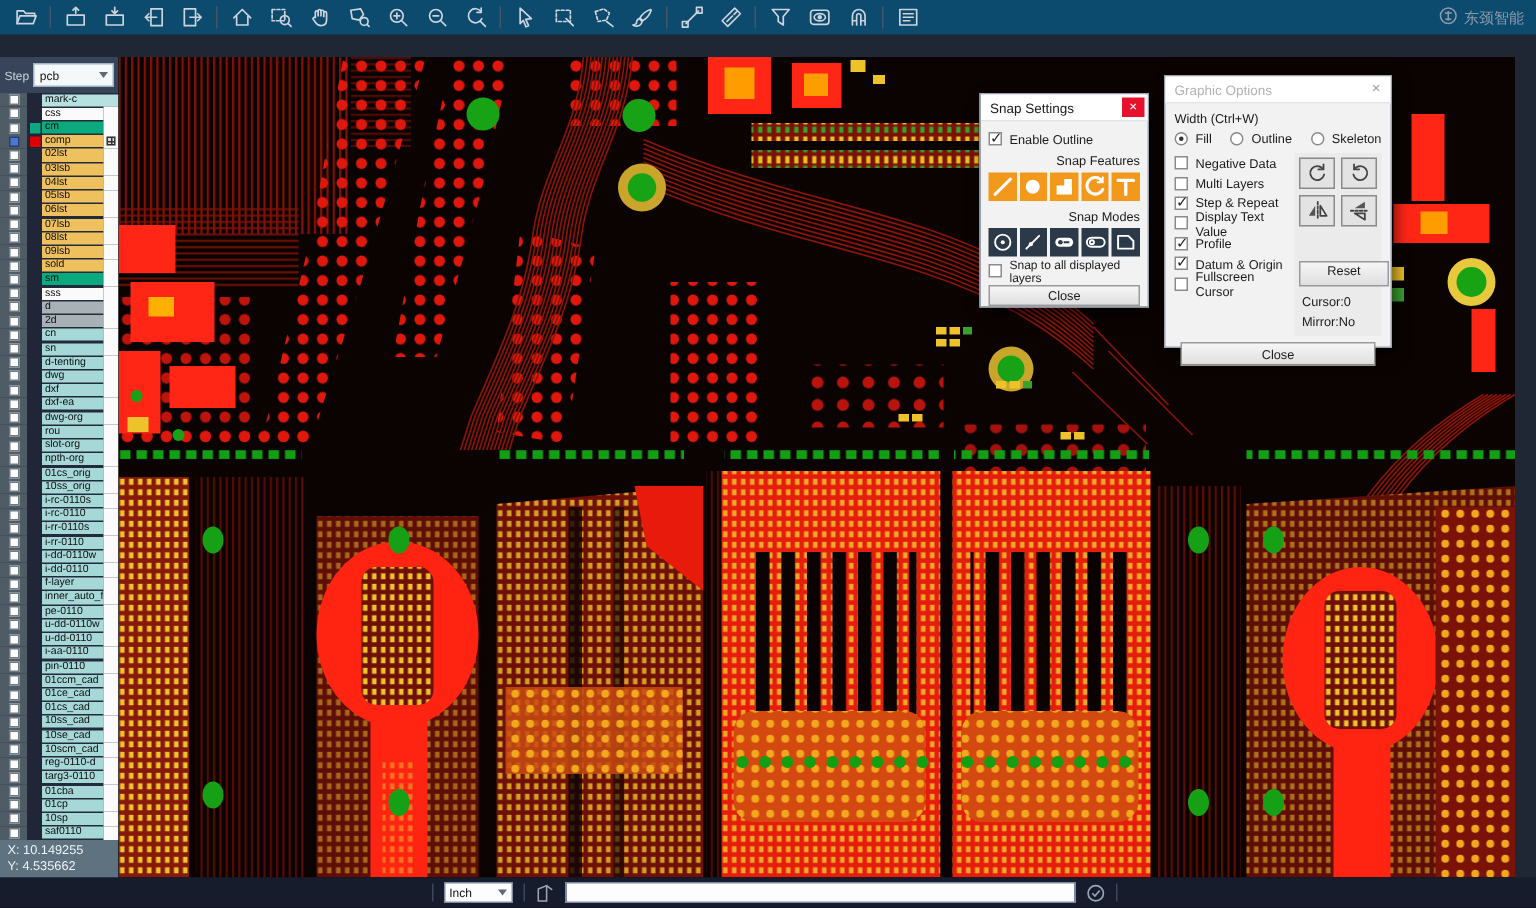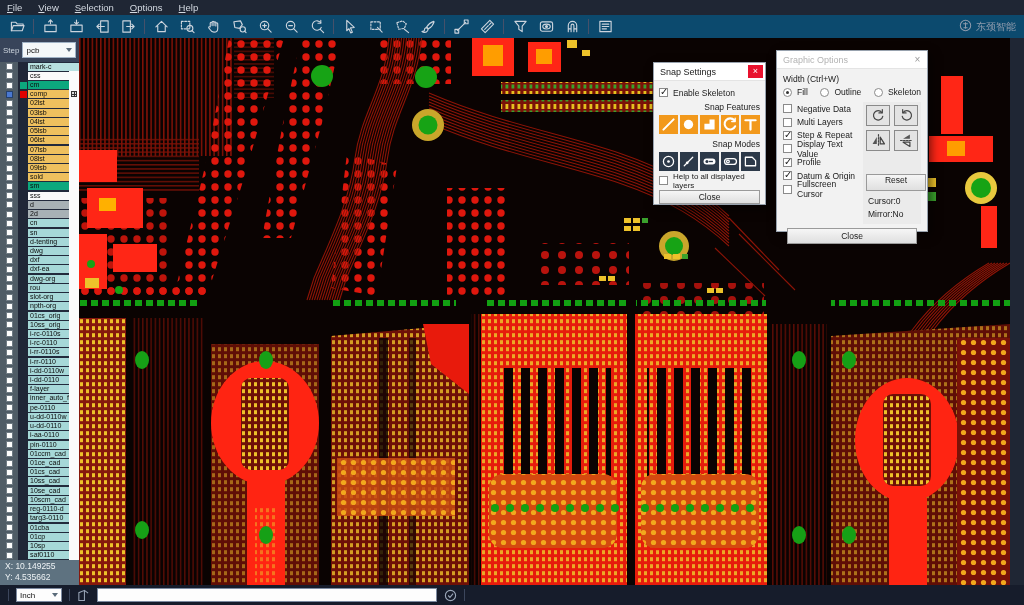--- a/index.html
+++ b/index.html
@@ -84,40 +84,33 @@
   .tf-grid { display:grid; grid-template-columns:24px 24px; gap:4px; justify-content:center; }
   .tfbtn { width:24px; height:21px; background:#e3e3e3; border:1px solid #8a8a8a;
            display:flex; align-items:center; justify-content:center; color:#444; }
   .reset-btn { width:60px; height:17px; margin:23px auto 4px auto; display:block; }
   .gd-info { font-size:8.5px; line-height:13px; padding-left:2px; }
   .gd-close { height:16px; margin:4px 4px 0 4px; line-height:14px; }
   .snap-close { height:14px; margin-top:3px; line-height:12px; }
 
   
   .bottombar { position:absolute; bottom:0; left:0; width:1024px; height:20px; background:#161c2b;
-               display:flex; align-items:center; gap:7px; padding-left:8px; }
+               display:flex; align-items:center; gap:7px; padding-left:8px;justify-content:center; }
   .bsep { width:1px; height:12px; background:#3c465c; }
   .unit-select { width:46px; height:14px; background:#fdfdfd; border:1px solid #7d8aa0; font-size:8px; color:#111;
                  display:flex; align-items:center; justify-content:space-between; padding:0 3px; }
   .cmd-input { width:340px; height:14px; background:#fdfdfd; border:1px solid #7d8aa0; font-size:8px; padding:0 3px;
                font-family:"Liberation Sans", sans-serif; }
   .bicon { color:#9aa6b8; display:flex; align-items:center; }
 </style>
 </head>
 <body>
 
 <div class="app">
 
-  <div class="menubar">
-      <div class="menu-item">File</div>
-      <div class="menu-item">View</div>
-      <div class="menu-item">Selection</div>
-      <div class="menu-item">Options</div>
-      <div class="menu-item">Help</div>
-    </div>
 
   <div class="toolbar">
     <div id="toolbar-icons" style="display:flex;align-items:center;">
         <div class="tbtn">
           <svg viewBox="0 0 16 16" width="15" height="15" fill="none" stroke="currentColor" stroke-width="1.2" stroke-linecap="round" stroke-linejoin="round">
             <path d="M1.5 12.5 V3.5 H6.2 L7.6 5.3 H14 V7"></path>
             <path d="M3.5 7 H15 L13 12.5 H1.5 Z"></path>
           </svg>
         </div>
         <div class="tsep"></div>
@@ -932,21 +925,21 @@
       <div class="dialog" id="snap-dialog">
         <div class="dlg-title">
           <span>Snap Settings</span>
           <span class="dlg-close-red">×</span>
         </div>
         <div class="snap-body">
           <div class="cbrow" style="height:15px;">
             <span class="cb">
                 <span class="tick">✓</span>
               </span>
-            <span>Enable Skeleton</span>
+            <span>Enable Outline</span>
           </div>
           <div class="snap-sec">Snap Features</div>
           <div class="icon-row" id="snap-feature-row">
               <div class="fbtn">
                 <svg viewBox="0 0 20 20" width="17" height="17" fill="none" stroke="#fff" stroke-width="1.5" stroke-linecap="round" stroke-linejoin="round">
                   <path d="M4 16 L16 4" stroke-width="2.4"></path>
                 </svg>
               </div>
               <div class="fbtn">
                 <svg viewBox="0 0 20 20" width="17" height="17" fill="none" stroke="#fff" stroke-width="1.5" stroke-linecap="round" stroke-linejoin="round">
@@ -998,21 +991,21 @@
                 </svg>
               </div>
               <div class="mbtn">
                 <svg viewBox="0 0 20 20" width="17" height="17" fill="none" stroke="#fff" stroke-width="1.5" stroke-linecap="round" stroke-linejoin="round">
                   <path d="M4 5 H12 L16 9 V15 H4 Z"></path>
                 </svg>
               </div>
             </div>
           <div class="cbrow" style="height:13px;font-size:8px;">
             <span class="cb"></span>
-            <span>Help to all displayed layers</span>
+            <span>Snap to all displayed layers</span>
           </div>
           <div class="btn snap-close">Close</div>
         </div>
       </div>
 
       <div class="dialog" id="graphic-dialog">
         <div class="dlg-title inactive">
           <span>Graphic Options</span>
           <span class="dlg-close-gray">×</span>
         </div>

